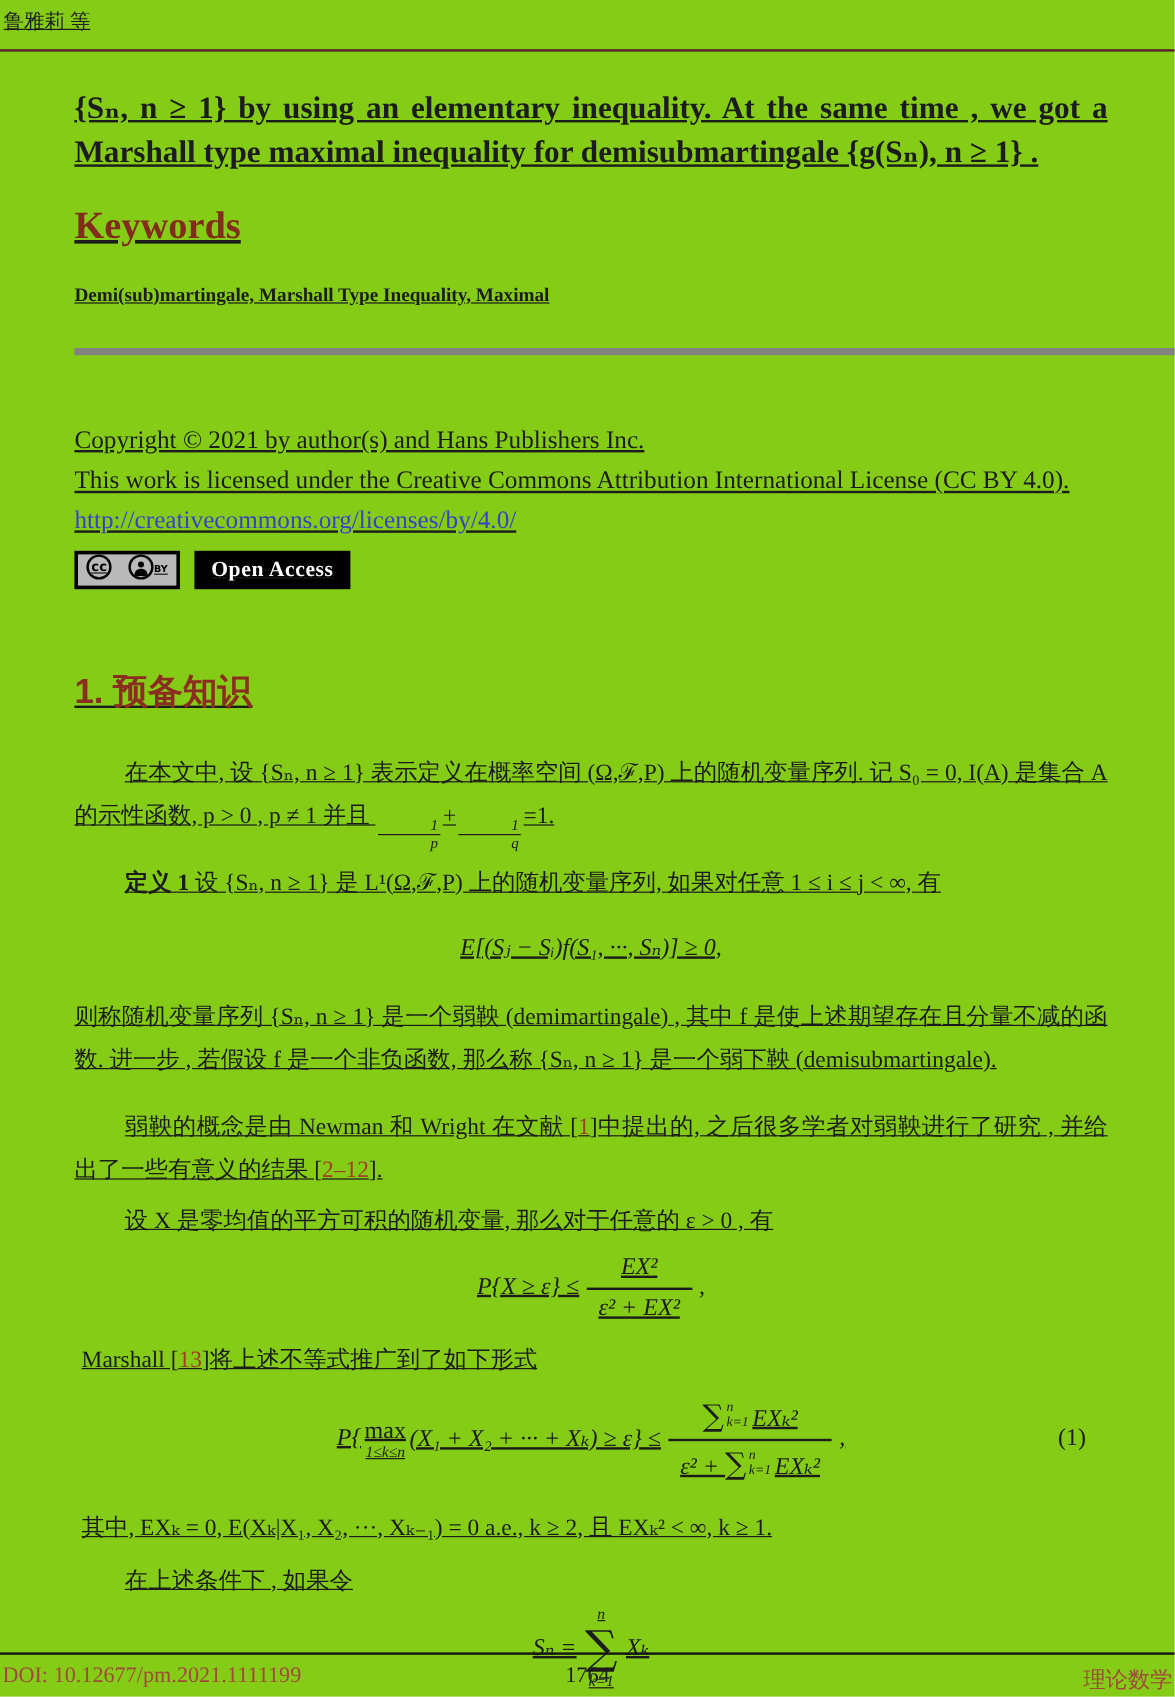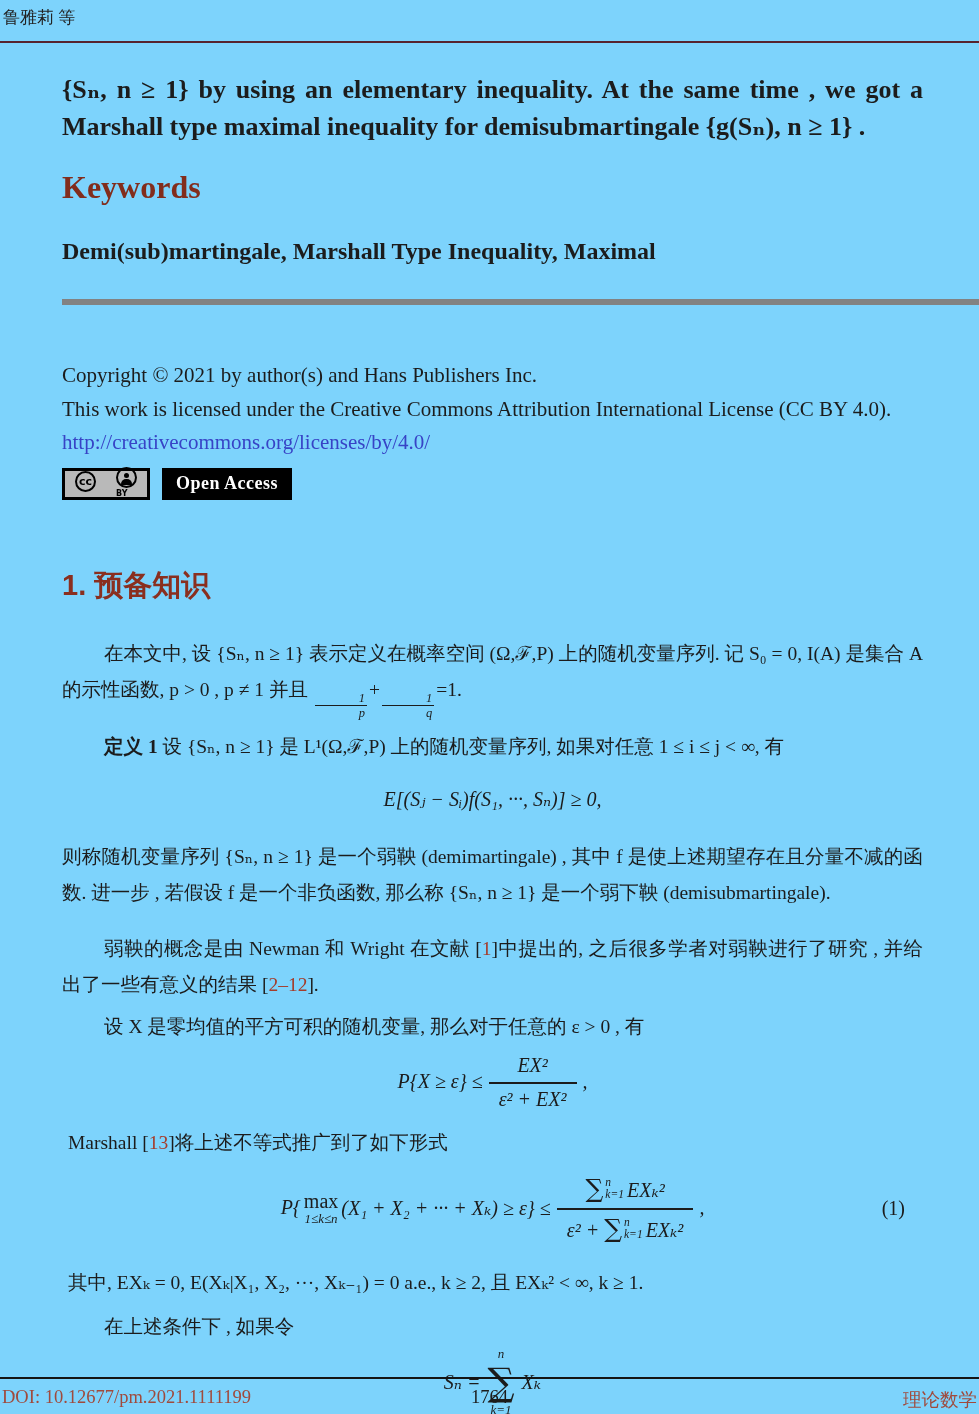--- a/index.html
+++ b/index.html
@@ -1,40 +1,40 @@
 <!DOCTYPE html>
 <html><head>
 <meta charset="utf-8">
 <style>
   html,body{margin:0;padding:0;background:#fff;}
   .page{
-    position:relative;width:979px;height:1414px;overflow:hidden;background:#7dd3fc;
-    font-family:"Liberation Serif","DejaVu Serif",serif;color:#1c1c1c;
+    position:relative;width:979px;height:1414px;overflow:hidden;background:#84cc16;
+    font-family:"Liberation Serif","DejaVu Serif",serif;color:#1c1c1c;text-decoration:underline;
   }
   
   .author{margin:6px 0 0 3px;font-size:17px;color:#222;}
   .rule-top{margin-top:12px;height:2px;width:100%;background:#56232e;}
   
   .abstract{margin:28px 56px 0 62px;font-weight:bold;font-size:26px;line-height:37px;text-align:justify;}
   
   .kw-h{margin:24px 0 0 62px;font-size:32px;font-weight:bold;color:#822d1c;}
-  .kw-t{margin:32px 56px 16px 62px;font-weight:bold;font-size:24px;}
+  .kw-t{margin:32px 56px 16px 62px;font-weight:bold;font-size:16px;}
   .rule-gray{margin:34px 0 0 62px;height:6px;background:#828282;}
   
   .copy{margin:54px 56px 0 62px;font-size:21px;line-height:33.5px;}
   .copy p{margin:0;}
   .link{color:#3743c6;text-decoration:none;cursor:pointer;}
   
   .badges{margin:8px 0 0 62px;display:flex;align-items:flex-start;gap:12px;height:38px;}
   .cc-badge{width:88px;height:32px;background:#b9b9b9;border:3px solid #000;box-sizing:border-box;
     display:flex;align-items:center;justify-content:space-around;position:relative;}
   .cc-circle{width:21px;height:21px;border:2px solid #000;border-radius:50%;box-sizing:border-box;
     display:flex;align-items:center;justify-content:center;font-weight:bold;font-size:11px;
     font-family:"DejaVu Sans",sans-serif;background:transparent;color:#000;position:relative;top:-2px;}
-  .person-wrap{display:flex;flex-direction:column;}
+  .person-wrap{display:flex;flex-direction:row;align-items:center;}
   .p-head{width:5px;height:5px;background:#000;border-radius:50%;margin-top:2px;}
   .p-body{width:11px;height:6px;background:#000;border-radius:5px 5px 0 0;margin-top:1px;}
   .by-label{font-size:8px;font-weight:bold;font-family:"DejaVu Sans",sans-serif;line-height:8px;color:#000;}
   .oa-badge{height:32px;background:#000;color:#fff;font-weight:bold;font-size:18px;
     display:flex;align-items:center;padding:0 14px;letter-spacing:.5px;}
   
   .sec-title{margin:60px 0 0 62px;font-family:"Liberation Sans","DejaVu Sans",sans-serif;
     font-size:29px;font-weight:bold;color:#8a2f1f;}
   
   .body-p{margin:0 56px 0 62px;font-size:19.5px;line-height:36px;text-align:justify;}

